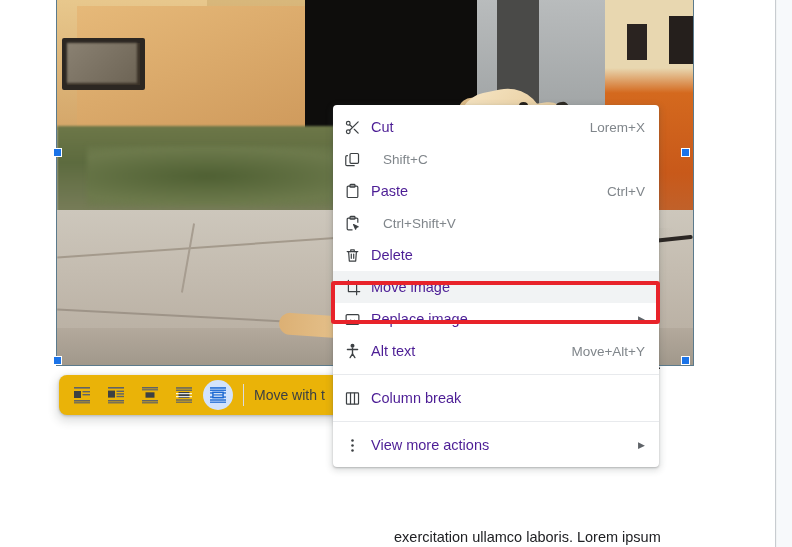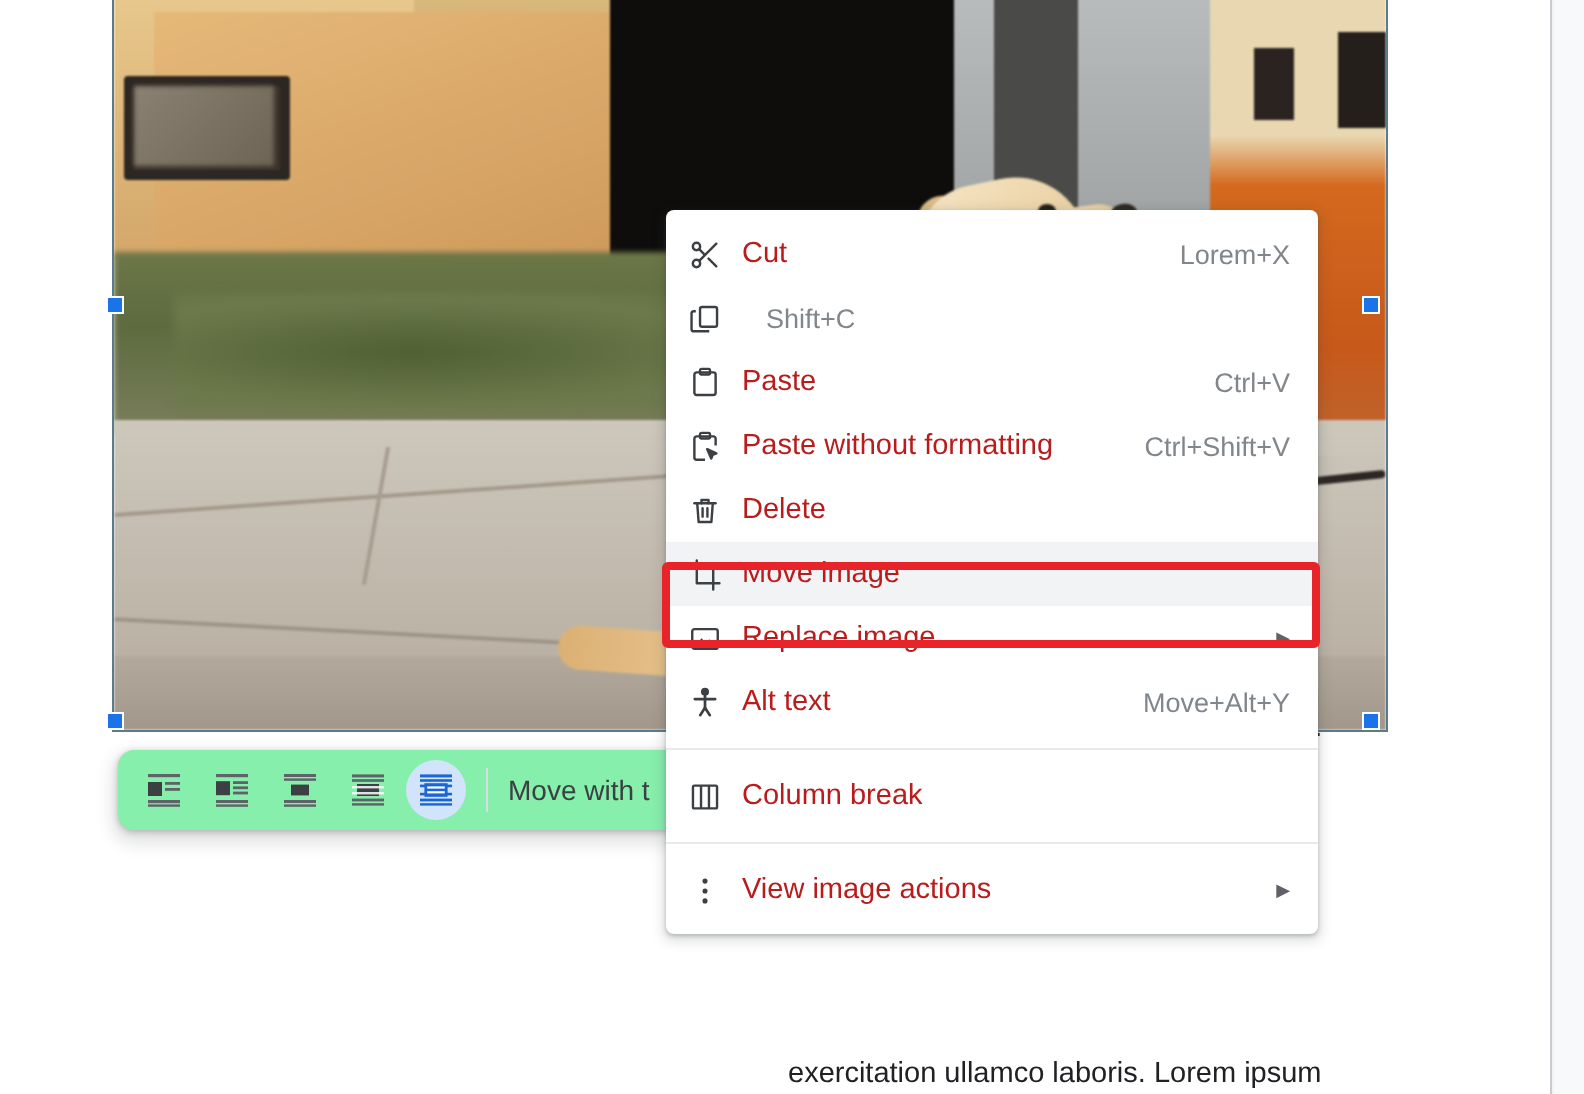--- a/index.html
+++ b/index.html
@@ -269,21 +269,21 @@
     border: 1px solid #ffffff;
     z-index: 30;
   }
 
   
   .img-toolbar {
     position: absolute;
     left: 59px; top: 375px;
     height: 40px;
     min-width: 420px;
-    background: #86efac;
+    background: #eab308;
     border-radius: 8px;
     box-shadow: 0 1px 3px rgba(60,64,67,.3), 0 4px 8px 3px rgba(60,64,67,.15);
     display: flex;
     align-items: center;
     padding: 0 6px;
     z-index: 20;
     overflow: hidden;
   }
   .tb-btn {
     width: 30px; height: 30px;
@@ -326,21 +326,21 @@
   }
   .mi-icon {
     width: 38px;
     display: flex; align-items: center; justify-content: center;
     flex: 0 0 38px;
     color: #3c4043;
   }
   .mi-label {
     flex: 1;
     font-size: 14.5px;
-    color: #b91c1c;
+    color: #4c1d95;
     white-space: nowrap;
   }
   .mi-accel {
     font-size: 13.5px;
     color: #80868b;
     white-space: nowrap;
     padding-left: 12px;
   }
   .mi-arrow {
     width: 14px;
@@ -528,21 +528,20 @@
     </div>
 
     <div class="mi">
       <span class="mi-icon">
         <svg width="17" height="17" viewBox="0 0 24 24" fill="none" stroke="#3c4043" stroke-width="1.7" stroke-linejoin="round">
           <path d="M19.5 11V6.1a1.6 1.6 0 0 0-1.6-1.6H6.1A1.6 1.6 0 0 0 4.5 6.1v13.3a1.6 1.6 0 0 0 1.6 1.6H12"></path>
           <rect x="8.5" y="2" width="7" height="4" rx="1"></rect>
           <path d="M13.5 13.5l6.5 3-2.6 1-1 2.6z" fill="#3c4043"></path>
         </svg>
       </span>
-      <span class="mi-label">Paste without formatting</span>
       <span class="mi-accel">Ctrl+Shift+V</span>
     </div>
 
     <div class="mi">
       <span class="mi-icon">
         <svg width="17" height="17" viewBox="0 0 24 24" fill="none" stroke="#3c4043" stroke-width="1.7" stroke-linecap="round" stroke-linejoin="round">
           <path d="M4.5 6.5h15"></path>
             <path d="M9.5 6.5V4.2h5V6.5"></path>
           <path d="M6.5 6.5l1 13.3h9l1-13.3"></path>
           <path d="M10.3 10v6M13.7 10v6"></path>
@@ -603,21 +602,21 @@
     <div class="mi-sep"></div>
 
     <div class="mi">
       <span class="mi-icon">
         <svg width="17" height="17" viewBox="0 0 24 24" fill="#3c4043">
           <circle cx="12" cy="5" r="1.8"></circle>
             <circle cx="12" cy="12" r="1.8"></circle>
             <circle cx="12" cy="19" r="1.8"></circle>
         </svg>
       </span>
-      <span class="mi-label">View image actions</span>
+      <span class="mi-label">View more actions</span>
       <span class="mi-arrow">▶</span>
     </div>
 
   </div>
 
   <div class="red-box"></div>
 
 </div>
 
 </body></html>

